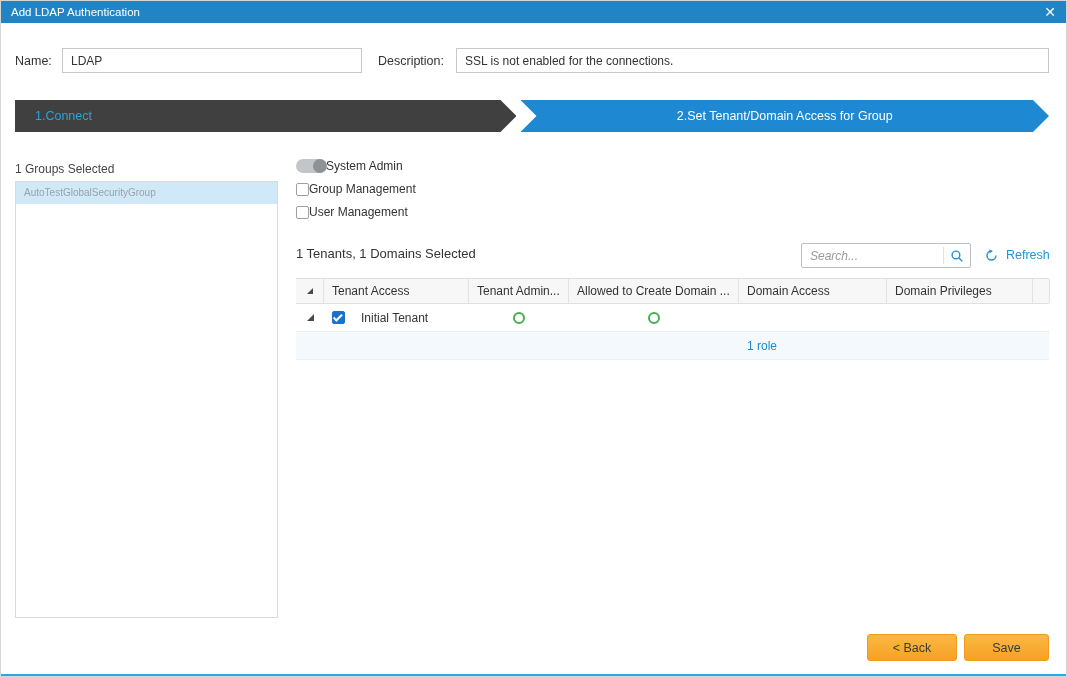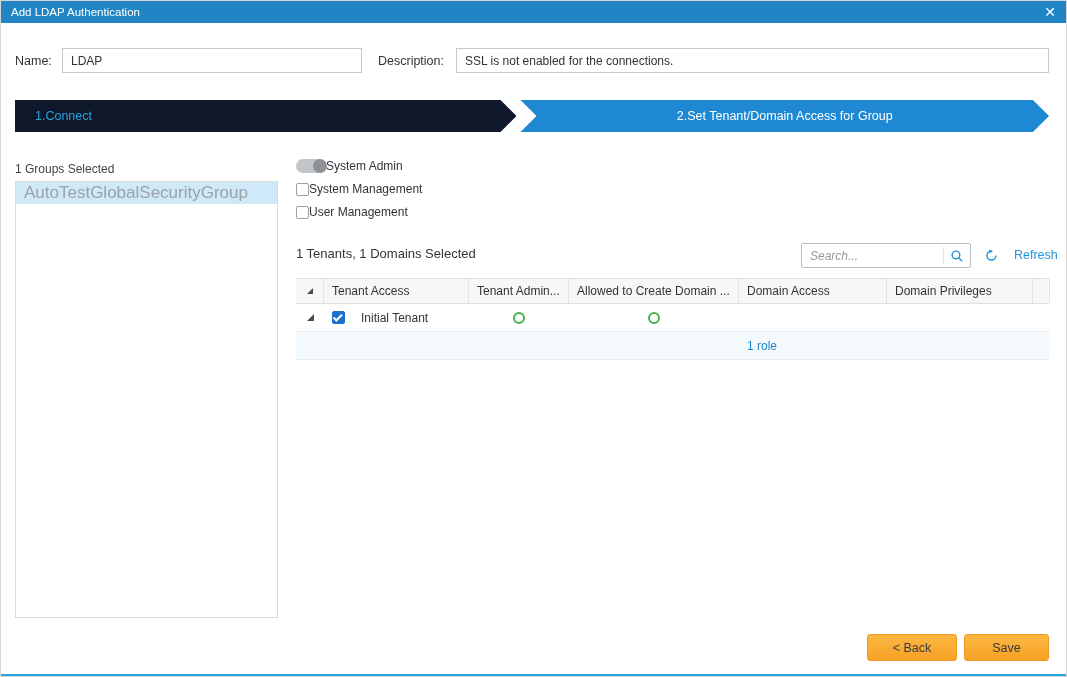--- a/index.html
+++ b/index.html
@@ -13,52 +13,52 @@
   .titlebar .close { margin-left:auto; font-size:14px; line-height:1; cursor:pointer; }
 
   
   .lbl { position:absolute; font-size:12.5px; color:#333; }
   .txt { position:absolute; height:25px; border:1px solid #c8c8c8; padding:0 8px;
          font-size:12px; color:#333; font-family:inherit; outline:none; background:#fff; }
 
   
   .steps { position:absolute; left:14px; top:99px; width:1034px; height:32px; display:flex; }
   .step { display:flex; align-items:center; font-size:12.5px; }
-  .step1 { width:48.5%; background:#0f172a; color:#2ba4dd; padding-left:20px;
+  .step1 { width:48.5%; background:#404040; color:#2ba4dd; padding-left:20px;
            clip-path:polygon(0 0, calc(100% - 16px) 0, 100% 50%, calc(100% - 16px) 100%, 0 100%); }
   .step2 { flex:1; margin-left:4px; background:#1e88d2; color:#fff; justify-content:center;
            clip-path:polygon(0 0, calc(100% - 16px) 0, 100% 50%, calc(100% - 16px) 100%, 0 100%, 16px 50%); }
 
   
   .groups-label { position:absolute; left:14px; top:161px; font-size:12px; color:#444; }
   .groups-box { position:absolute; left:14px; top:180px; width:263px; height:437px;
                 border:1px solid #dadada; background:#fff; }
   .group-item.selected { height:22px; line-height:22px; background:#cfe9f8; color:#9aa2aa;
-                         font-size:17px; padding:0 8px; white-space:nowrap; overflow:hidden; }
+                         font-size:10px; padding:0 8px; white-space:nowrap; overflow:hidden; }
 
   
   .opt-row { position:absolute; display:flex; align-items:center; font-size:12px; color:#333; }
   .toggle { position:relative; width:30px; height:14px; border-radius:7px; background:#c3c6c9; display:inline-block; }
   .toggle .knob { position:absolute; right:-1px; top:0; width:14px; height:14px; border-radius:50%; background:#8e9296; }
   .cbx { width:13px; height:13px; border:1px solid #9aa0a5; border-radius:2px; background:#fff;
          display:inline-flex; align-items:center; justify-content:center; flex:0 0 auto; }
   .cbx.checked { background:#1a73c8; border-color:#1a73c8; }
   .cbx.checked::after { content:""; width:7px; height:3px; border-left:2px solid #fff;
                         border-bottom:2px solid #fff; transform:rotate(-45deg) translate(0,-1px); }
 
   .summary { position:absolute; left:295px; top:245px; font-size:13px; color:#333; }
 
   
   .search { position:absolute; left:800px; top:242px; width:170px; height:25px;
             border:1px solid #b9bfc4; border-radius:2px; background:#fff; display:flex; align-items:center;gap:32px; }
   .search input { flex:1; border:none; outline:none; padding:0 8px; font-size:12px;
                   font-style:italic; color:#555; font-family:inherit; min-width:0; background:transparent; }
   .search input::placeholder { color:#999; font-style:italic; }
   .search .mag { display:flex; align-items:center; padding:0 6px; border-left:1px solid #dde2e5; height:17px; }
-  .refresh { position:absolute; left:984px; top:247px; display:flex; align-items:center; gap:16px;
+  .refresh { position:absolute; left:984px; top:247px; display:flex; align-items:center; gap:8px;
              color:#2196d6; font-size:12.5px; cursor:pointer; }
 
   
   .grid { position:absolute; left:295px; top:277px; width:753px; }
   .thead, .trow { display:grid; grid-template-columns:28px 145px 100px 170px 148px 146px 16px; }
   .thead { height:26px; background:#f7f7f7; border-top:1px solid #e0e0e0; border-bottom:1px solid #e0e0e0; }
   .th { display:flex; align-items:center; padding:0 8px; font-size:12px; color:#333;
         border-right:1px solid #e3e3e3; white-space:nowrap; overflow:hidden; }
   .th.exp { justify-content:center; padding:0; }
   .trow { height:28px; align-items:center; border-bottom:1px solid #e9eef1; font-size:12px; color:#333; }
@@ -110,21 +110,21 @@
   </div>
 
   <div class="opt-row" style="left:295px; top:158px;">
     <span class="toggle">
         <span class="knob"></span>
       </span>
     <span>System Admin</span>
   </div>
   <div class="opt-row" style="left:295px; top:181px;">
     <span class="cbx"></span>
-    <span>System Management</span>
+    <span>Group Management</span>
   </div>
   <div class="opt-row" style="left:295px; top:204px;">
     <span class="cbx"></span>
     <span>User Management</span>
   </div>
 
   <div class="summary">1 Tenants, 1 Domains Selected</div>
 
   <div class="search">
     <input placeholder="Search..." style="">

